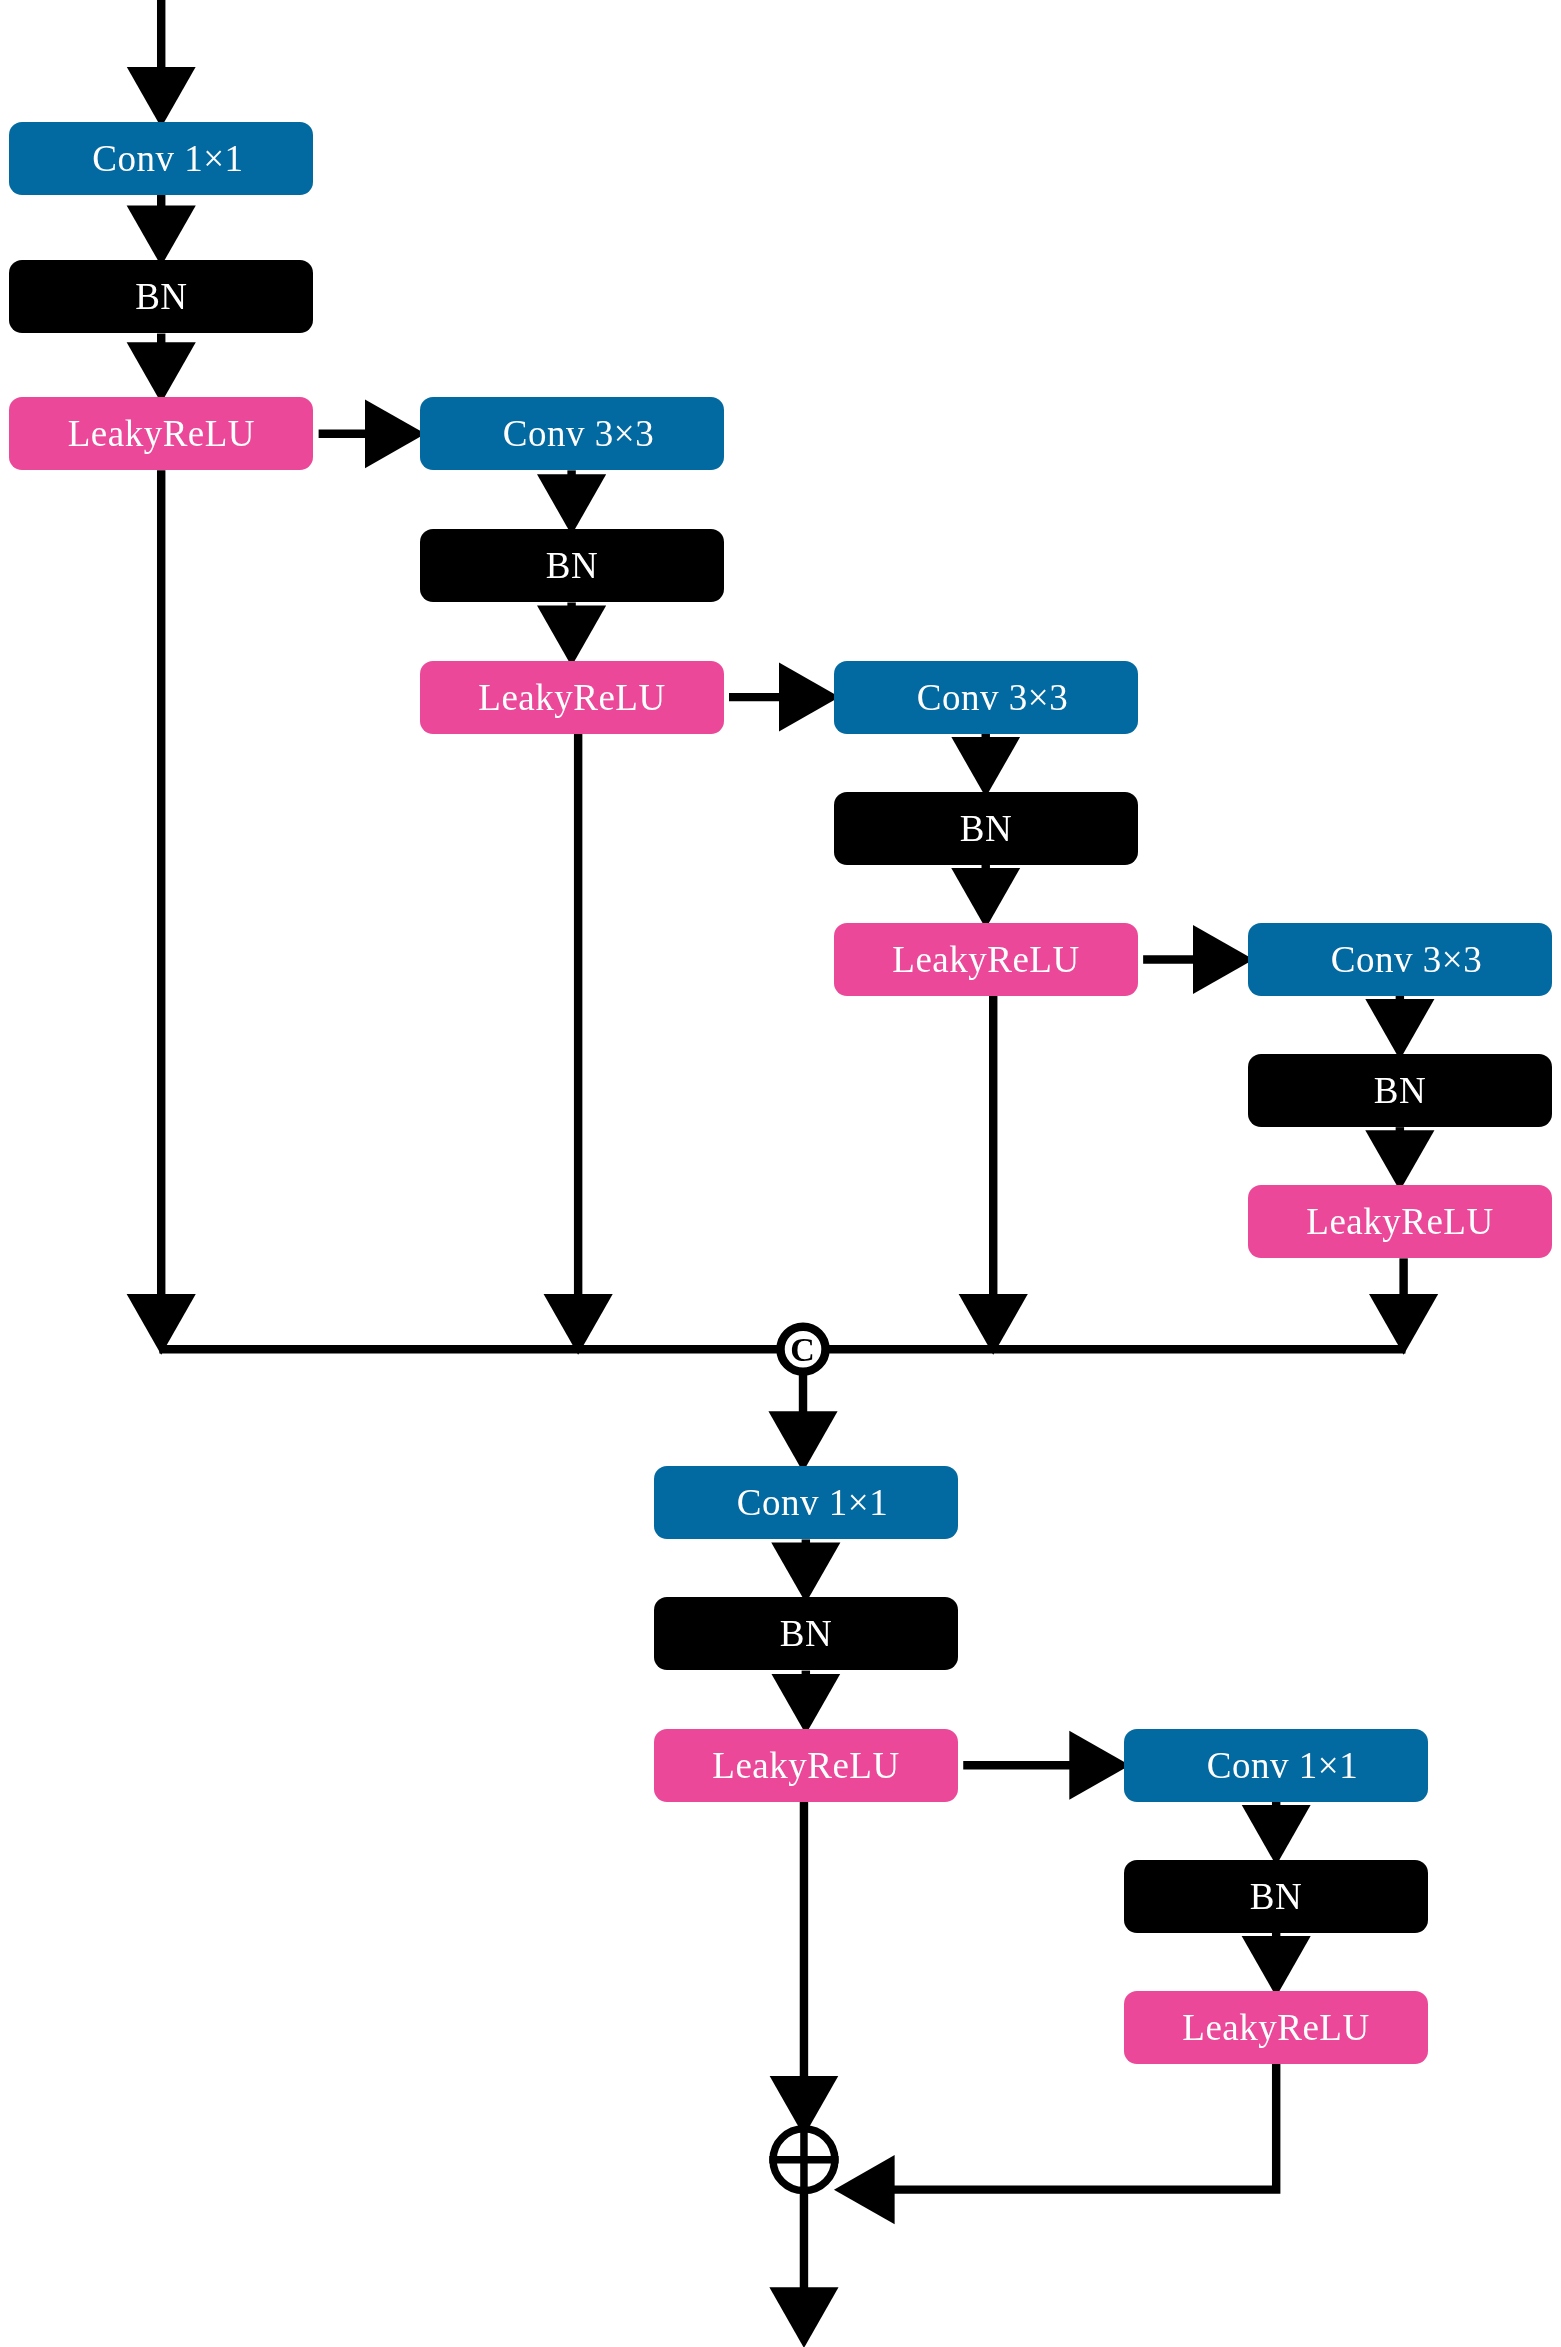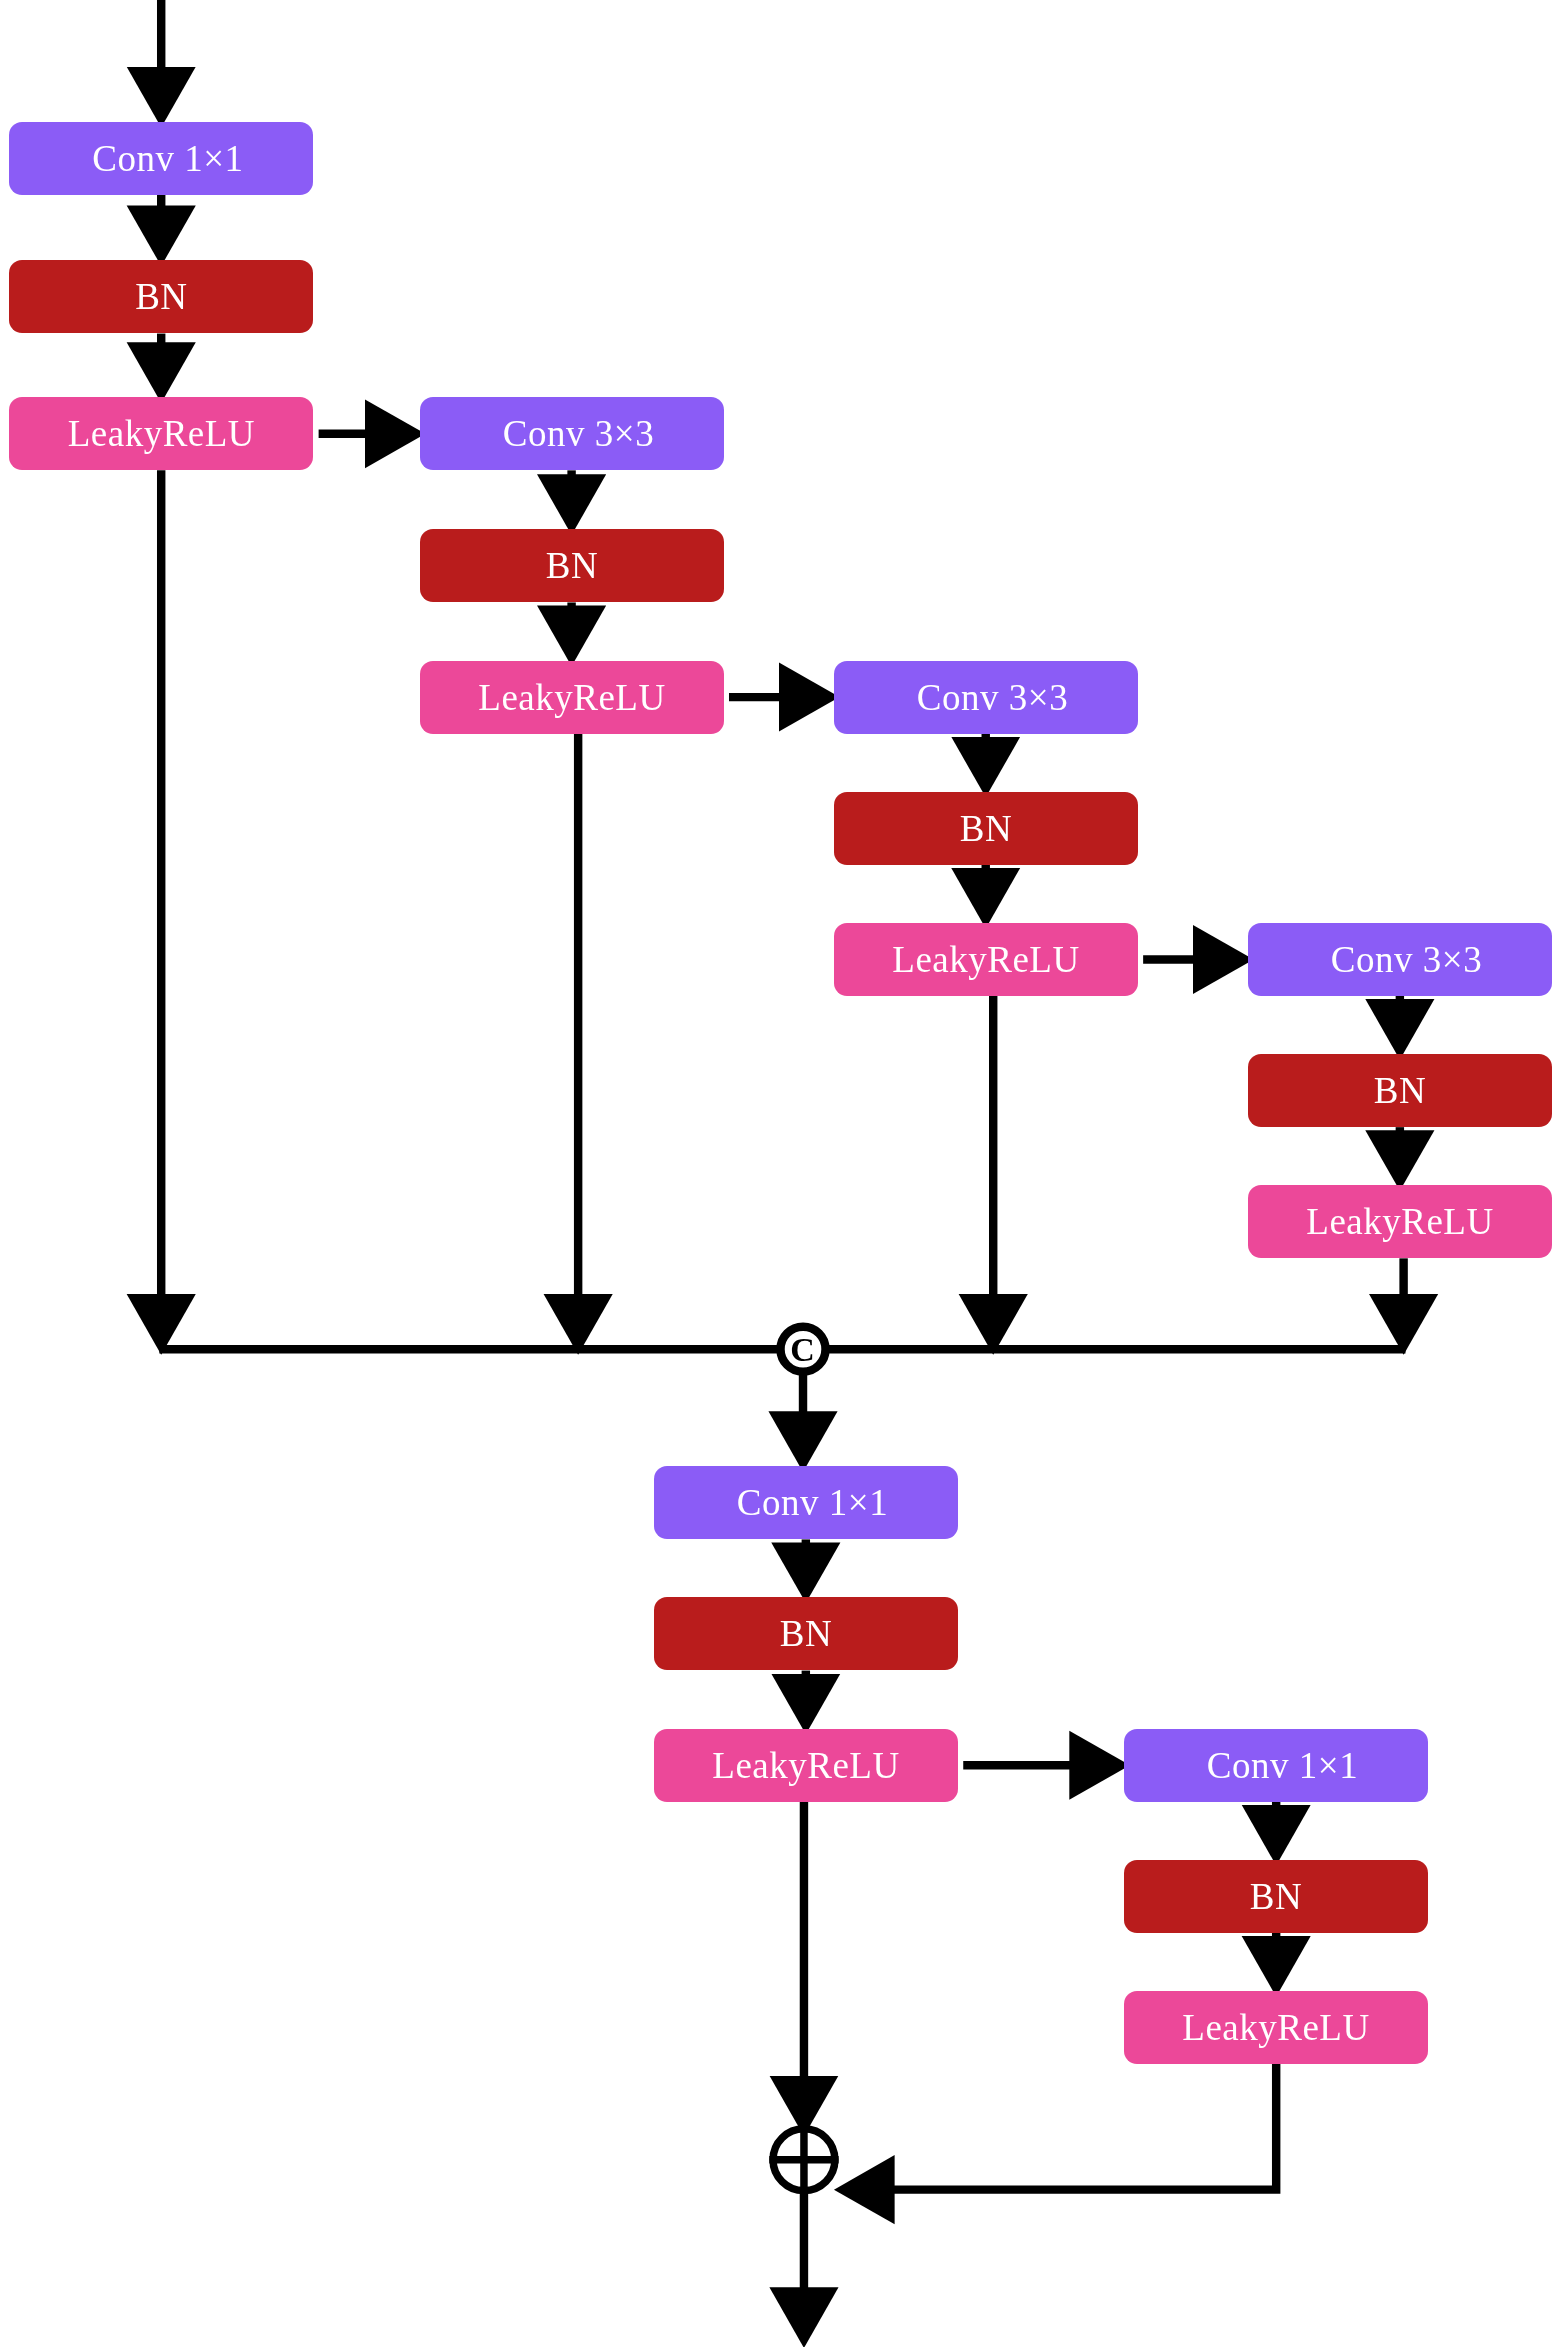--- a/index.html
+++ b/index.html
@@ -22,22 +22,22 @@
     display: flex;
     align-items: center;
     justify-content: center;
     color: #ffffff;
     font-size: 37px;
     line-height: 1;
     letter-spacing: 0.5px;
     white-space: nowrap;
     user-select: none;
   }
-  .node.conv  { background: #8b5cf6; padding-left: 13px; }
-  .node.bn    { background: #b91c1c; }
+  .node.conv  { background: #0369a1; padding-left: 13px; }
+  .node.bn    { background: #000000; }
   .node.act   { background: #ec4899; }
 
   .svg-layer {
     position: absolute;
     top: 0;
     left: 0;
     width: 1562px;
     height: 2348px;
     pointer-events: none;
   }

